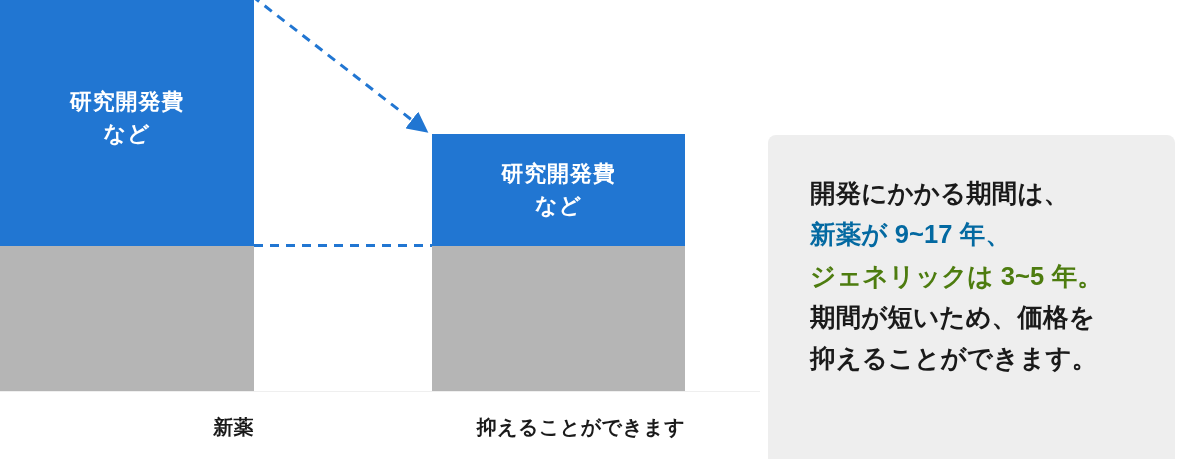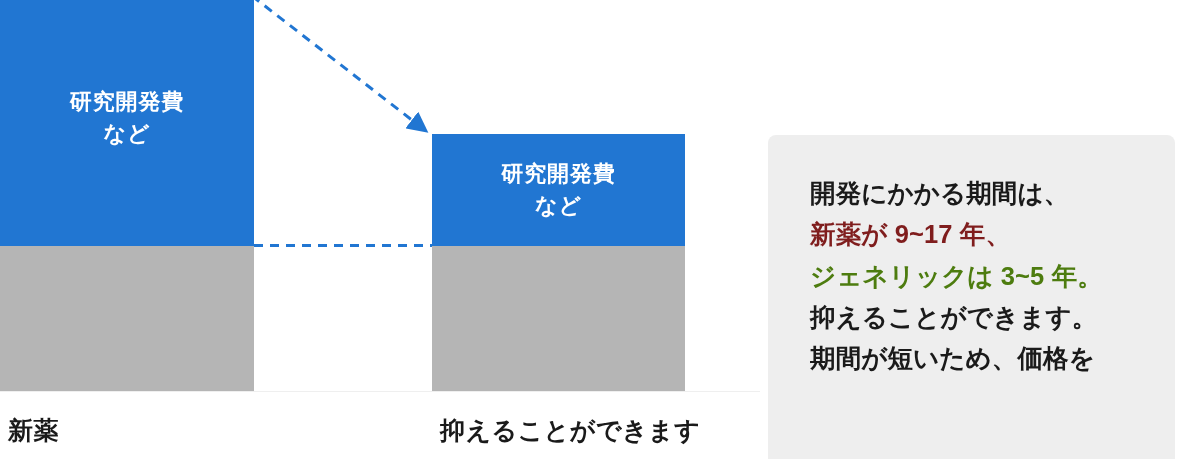--- a/index.html
+++ b/index.html
@@ -78,27 +78,26 @@
     top: 391px;
     width: 760px;
     height: 1px;
     background: #efefef;
   }
 
   
   .axis-label {
     position: absolute;
     top: 414px;
-    font-size: 25px;
+    font-size: 20px;
     font-weight: 700;
     color: #1a1a1a;
     letter-spacing: 0.02em;
     white-space: nowrap;
-    text-align: left;
-    margin-left: 8px;
+    text-align: right;
   }
   #axis-label-new-drug { left: 0;   width: 254px; }
   #axis-label-generic  { left: 432px; width: 253px; }
 
   
   #connectors {
     position: absolute;
     left: 0;
     top: 0;
     width: 760px;
@@ -119,21 +118,21 @@
     padding: 38px 0 0 42px;
   }
   .note-line {
     font-size: 25.5px;
     font-weight: 700;
     line-height: 1.62;
     color: #1a1a1a;
     letter-spacing: 0.005em;
     white-space: nowrap;
   }
-  .note-line.accent-blue { color: #7f1d1d; }
+  .note-line.accent-blue { color: #0369a1; }
   .note-line.accent-red  { color: #4d7c0f; }
 </style>
 </head>
 <body>
 
 <div id="chart-area">
 
   <div class="bar" id="bar-new-drug">
     <div class="bar-segment seg-rd">
       <div>
@@ -169,15 +168,15 @@
   </svg>
 
   <div class="axis-label" id="axis-label-new-drug">新薬</div>
   <div class="axis-label" id="axis-label-generic">抑えることができます</div>
 </div>
 
 <div id="note-box">
   <div class="note-line">開発にかかる期間は、</div>
   <div class="note-line accent-blue">新薬が 9~17 年、</div>
   <div class="note-line accent-red">ジェネリックは 3~5 年。</div>
+  <div class="note-line">期間が短いため、価格を</div>
   <div class="note-line">抑えることができます。</div>
-  <div class="note-line">期間が短いため、価格を</div>
 </div>
 
 </body></html>

